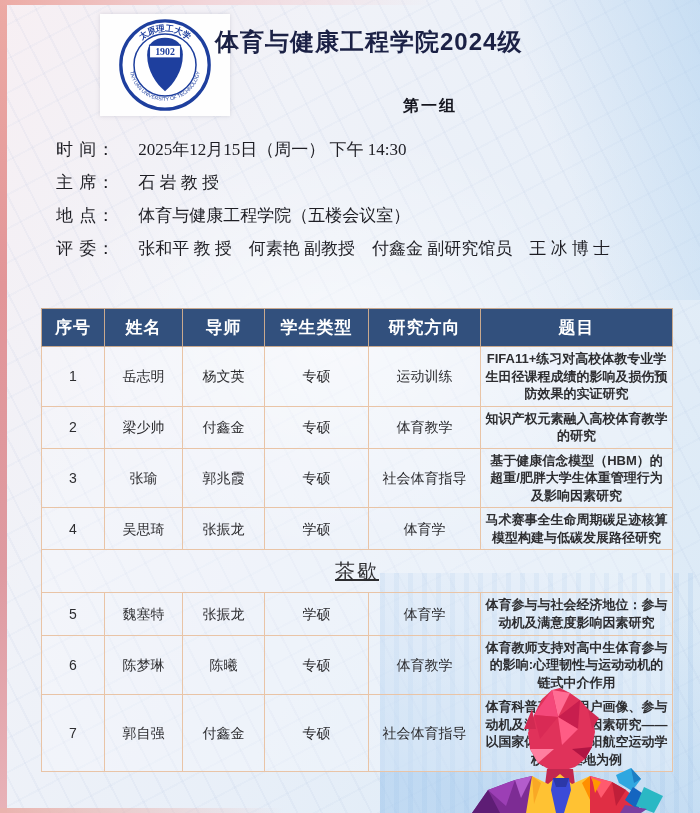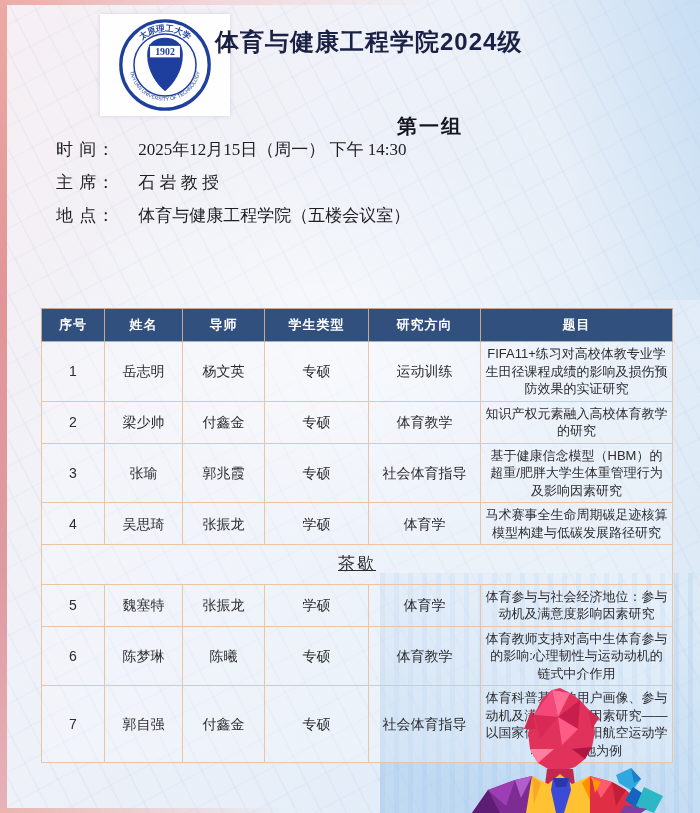--- a/index.html
+++ b/index.html
@@ -40,44 +40,44 @@
     background:#fefefe;box-shadow:0 0 4px rgba(120,120,140,0.25);
     display:flex;align-items:center;justify-content:center;
   }
   .titles{
     position:absolute;left:215px;top:24px;width:450px;
     font-family:"Liberation Sans",sans-serif;
     font-weight:bold;color:#1b2145;
     font-size:24px;line-height:35px;letter-spacing:1px;
   }
   .group-label{
-    position:absolute;left:215px;top:113px;width:430px;text-align:center;
+    position:absolute;left:215px;top:96px;width:430px;text-align:center;
     font-family:"Liberation Sans",sans-serif;font-weight:bold;
-    font-size:20px;color:#15161f;letter-spacing:2px;
+    font-size:16px;color:#15161f;letter-spacing:2px;
   }
   .details{position:absolute;left:56px;top:140px;width:620px;}
   .detail-row{margin-bottom:14px;font-size:17px;color:#1e1e24;line-height:19px;white-space:nowrap;}
   .detail-label{display:inline-block;min-width:62px;margin-right:16px;letter-spacing:1px;}
 
   table.schedule{
     position:absolute;left:41px;top:308px;width:631px;
     border-collapse:collapse;table-layout:fixed;
     font-family:"Liberation Sans",sans-serif;
   }
   table.schedule th{
-    background:#32507d;color:#ffffff;font-size:13px;font-weight:bold;
+    background:#32507d;color:#ffffff;font-size:17px;font-weight:bold;
     border:1px solid #c9a98e;padding:7px 2px;letter-spacing:1px;
   }
   table.schedule td{
     border:1px solid #e9c4a6;background:rgba(252,252,255,0.30);
     color:#2d2d30;font-size:14px;text-align:center;vertical-align:middle;
     padding:4px 3px;line-height:1.3;
   }
-  table.schedule td.topic{font-size:13px;line-height:1.35;padding:3px 4px;}
-  table.schedule td.break-cell{padding:8px 0;font-size:17px;letter-spacing:2px;text-decoration:underline;}
+  table.schedule td.topic{font-size:13px;line-height:1.35;padding:3px 4px;font-weight:bold;}
+  table.schedule td.break-cell{padding:8px 0;font-size:20px;letter-spacing:2px;text-decoration:underline;}
 
   .figure-svg{position:absolute;right:0;bottom:0;display:block;}
 </style>
 </head>
 <body>
 
 <div class="page">
   <div class="texture"></div>
   <div class="tr-wash"></div>
   <div class="br-wash"></div>
@@ -116,20 +116,24 @@
       <span class="detail-value">2025年12月15日（周一） 下午 14:30</span>
     </div>
     <div class="detail-row">
       <span class="detail-label">主 席：</span>
       <span class="detail-value">石 岩 教 授</span>
     </div>
     <div class="detail-row">
       <span class="detail-label">地 点：</span>
       <span class="detail-value">体育与健康工程学院（五楼会议室）</span>
     </div>
+    <div class="detail-row">
+      <span class="detail-label">评 委：</span>
+      <span class="detail-value">张和平 教 授　何素艳 副教授　付鑫金 副研究馆员　王 冰 博 士</span>
+    </div>
   </div>
 
   <table class="schedule">
     <colgroup>
       <col style="width:63px">
         <col style="width:78px">
         <col style="width:82px">
       <col style="width:104px">
         <col style="width:112px">
         <col style="width:192px">

